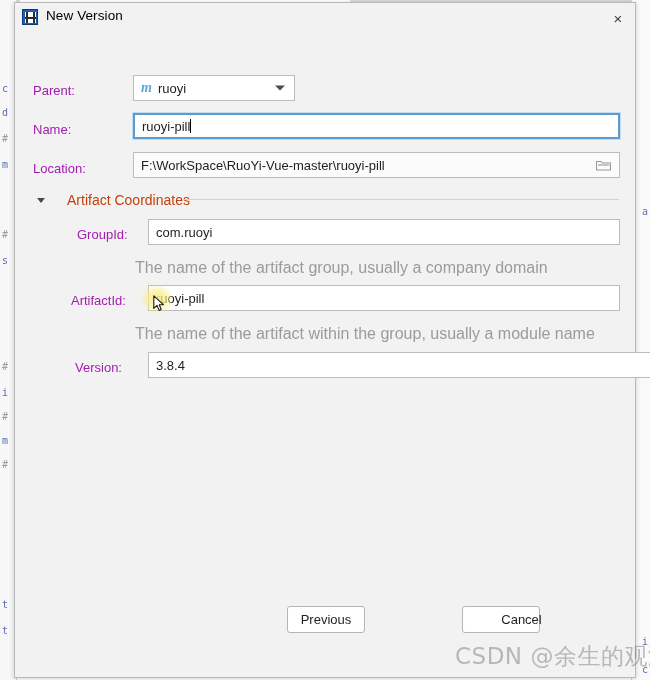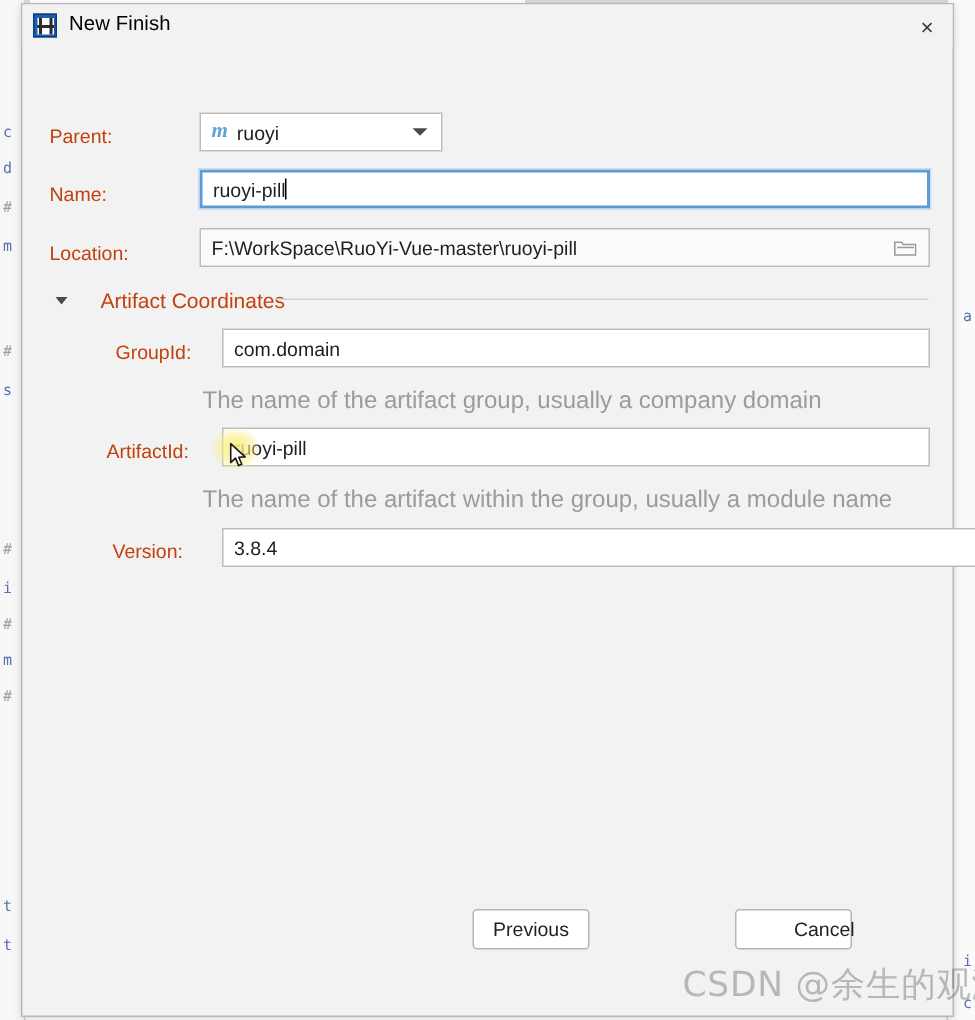--- a/index.html
+++ b/index.html
@@ -144,21 +144,21 @@
 
   
   .body {
     position: relative;
     height: 612px;
   }
 
   .row-label {
     position: absolute;
     font-size: 13px;
-    color: #c2410c;
+    color: #a21caf;
   }
 
   .field {
     position: absolute;
     background: #ffffff;
     border: 1px solid #bcbcbc;
     box-sizing: border-box;
     height: 26px;
     display: flex;
     align-items: center;
@@ -253,21 +253,20 @@
     color: #9b9b9b;
   }
 
   
   .footer {
     position: absolute;
     left: 0;
     right: 10px;
     bottom: 0;
     height: 48px;
-    margin-left: 28px;
   }
   .btn {
     position: absolute;
     height: 27px;
     border: 1px solid #b5b5b5;
     border-radius: 3px;
     background: #ffffff;
     font-size: 13px;
     color: #1f1f1f;
     display: flex;
@@ -345,21 +344,21 @@
     <div class="bg-right-glyph" style="top:636px">i</div>
     <div class="bg-right-glyph" style="top:664px">c</div>
   </div>
 
   <div class="dialog">
 
     <div class="titlebar">
       <div class="title-icon">
         <div class="inner"></div>
       </div>
-      <div class="title-text">New Finish</div>
+      <div class="title-text">New Version</div>
       <div class="close-btn">×</div>
     </div>
 
     <div class="body">
 
       <div class="row-label" style="left:18px; top:52px;">Parent:</div>
       <div class="combo" style="left:118px; top:44px; width:162px;">
         <span class="maven-m">m</span>
         <span>ruoyi</span>
         <span class="combo-arrow"></span>
@@ -383,21 +382,21 @@
       </div>
 
       <div class="section-head" style="left:22px; top:161px;">
         <span class="tri"></span>
         <span>Artifact Coordinates</span>
       </div>
       <div class="section-line" style="left:168px; top:168px; width:436px;"></div>
 
       <div class="row-label" style="left:62px; top:196px;">GroupId:</div>
       <div class="field" style="left:133px; top:188px; width:472px;">
-        <span class="val">com.domain</span>
+        <span class="val">com.ruoyi</span>
       </div>
       <div class="hint" style="left:120px; top:228px;">The name of the artifact group, usually a company domain</div>
 
       <div class="row-label" style="left:56px; top:262px;">ArtifactId:</div>
       <div class="field" style="left:133px; top:254px; width:472px;">
         <span class="val">ruoyi-pill</span>
       </div>
       <div class="hint" style="left:120px; top:294px;">The name of the artifact within the group, usually a module name</div>
 
       <div class="row-label" style="left:60px; top:329px;">Version:</div>

